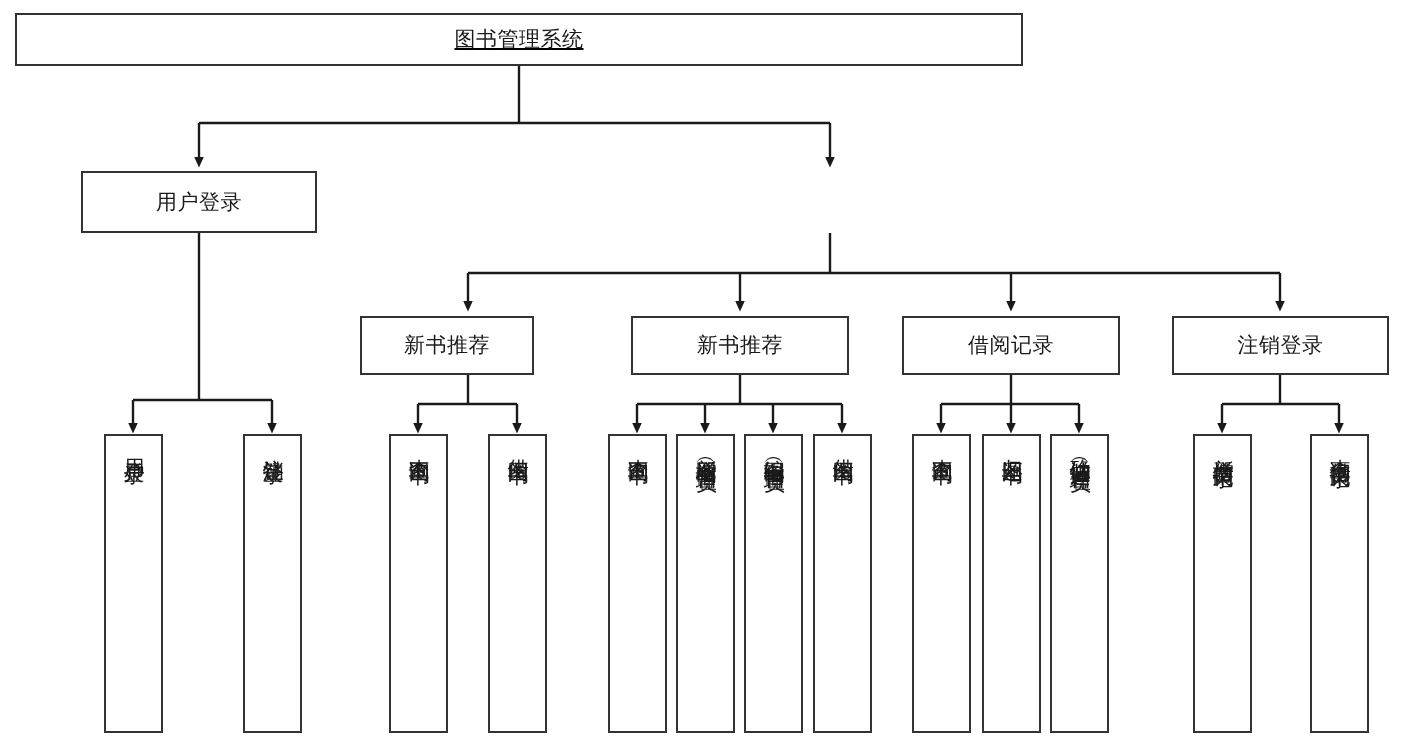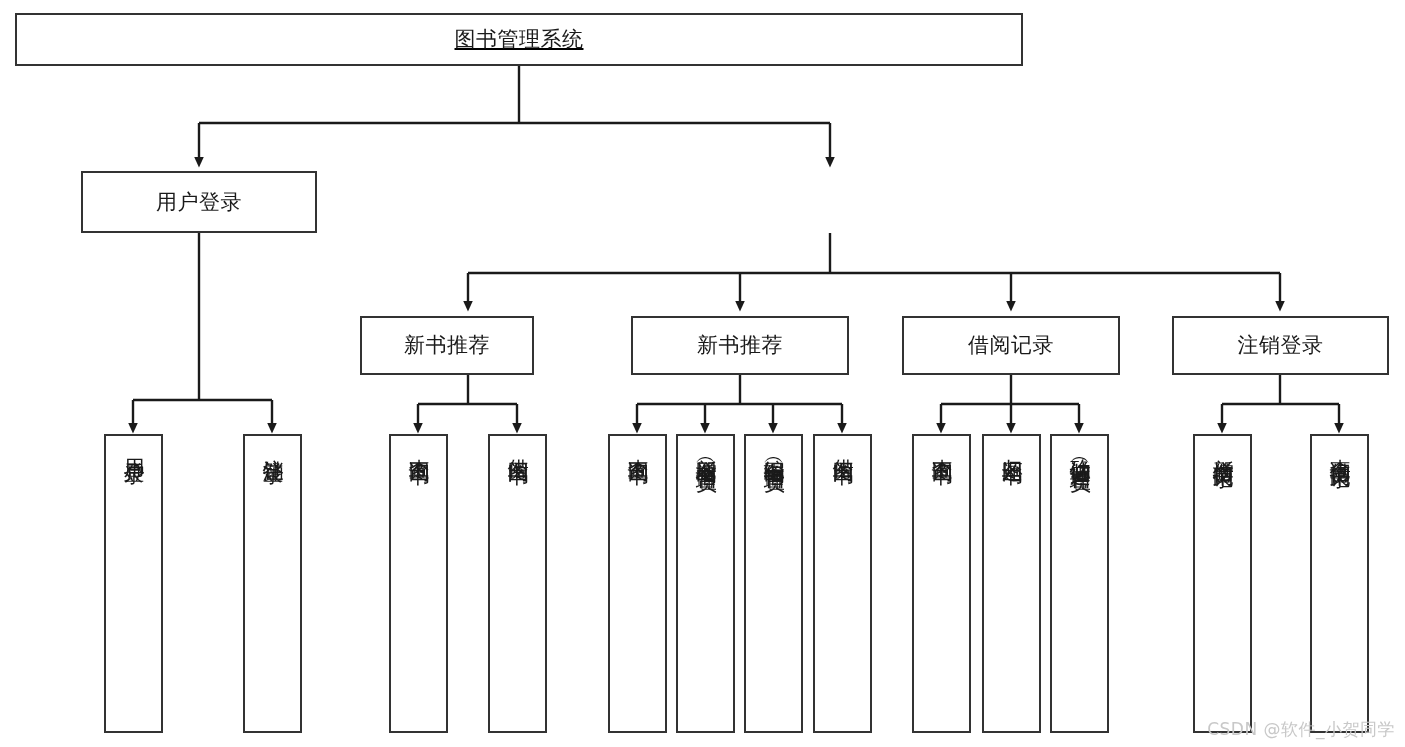--- a/index.html
+++ b/index.html
@@ -182,15 +182,14 @@
     <span class="label">确认归还（管理员）</span>
   </div>
 
   <div class="node vertical" style="left:1193px; top:434px; width:59px; height:299px;">
     <span class="label">新增借阅记录</span>
   </div>
   <div class="node vertical" style="left:1310px; top:434px; width:59px; height:299px;">
     <span class="label">查询借阅记录</span>
   </div>
 
-  <div class="watermark">CSDN @软件_小贺同学</div>
 
 </div>
 
 </body></html>

